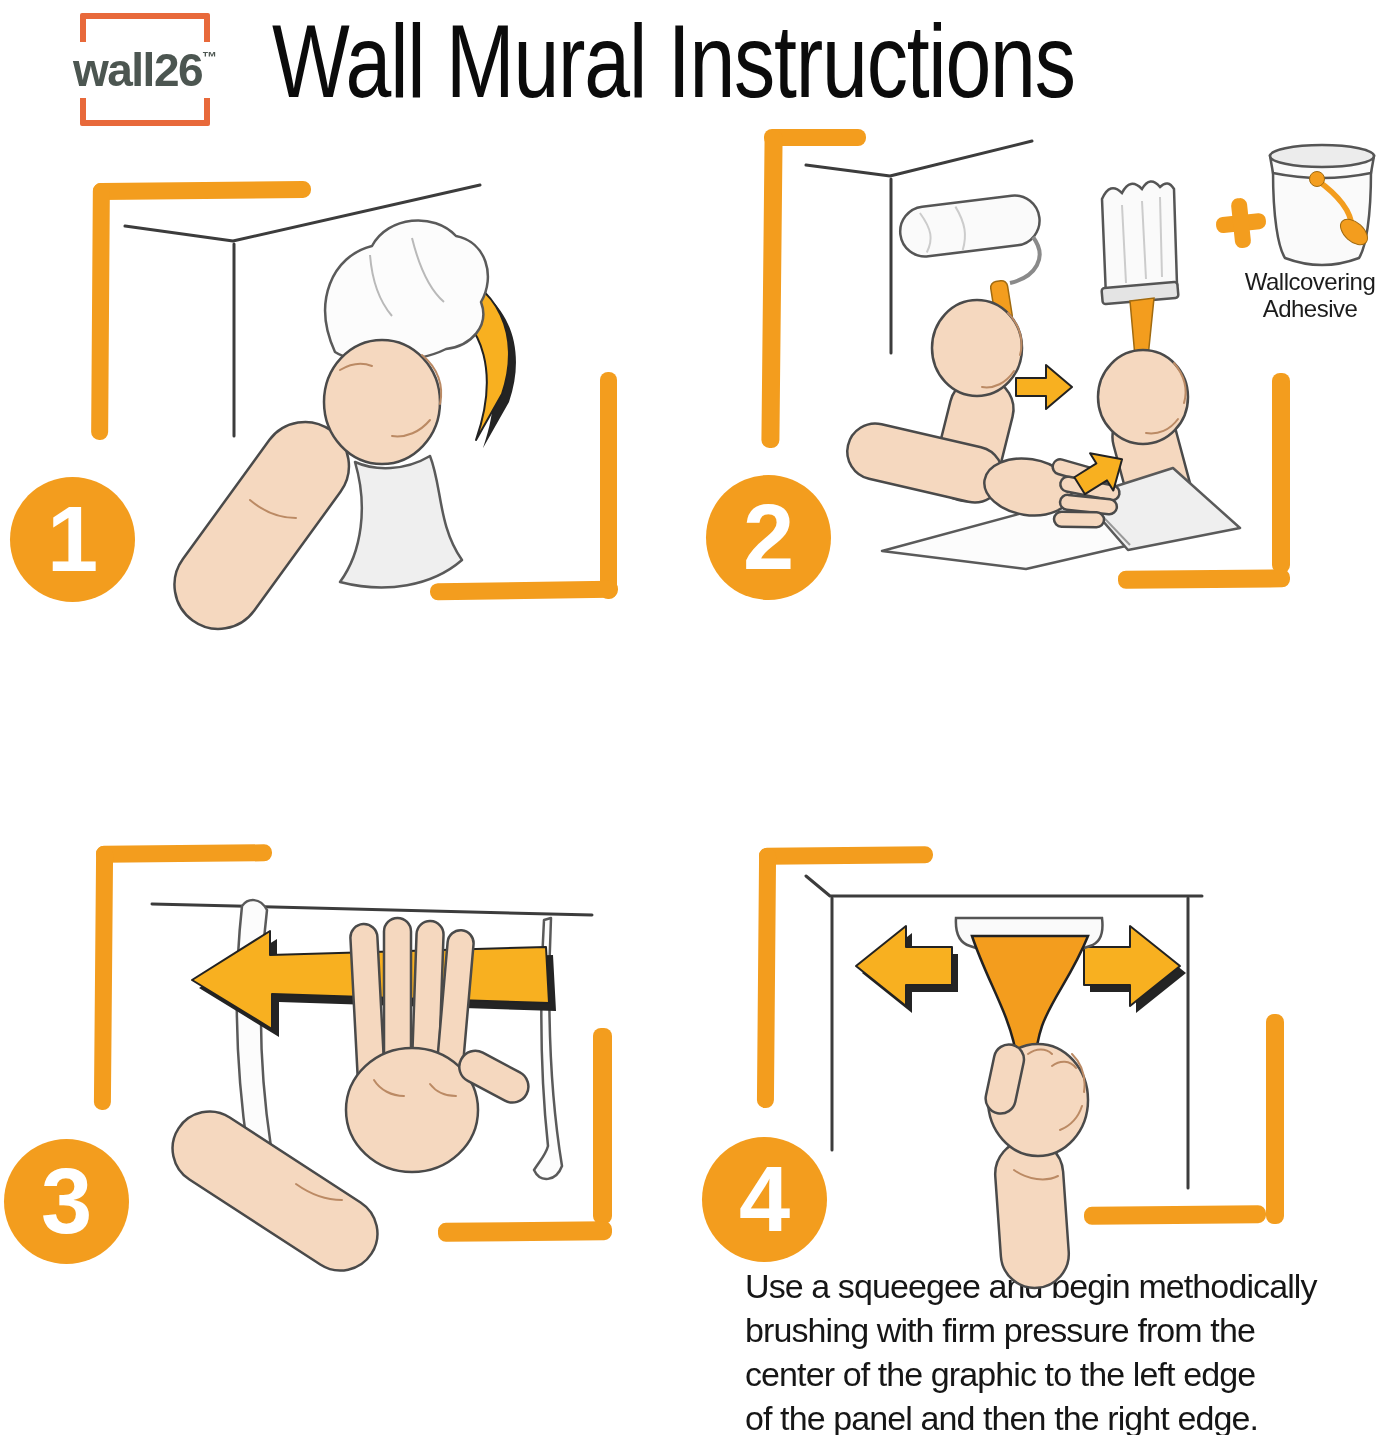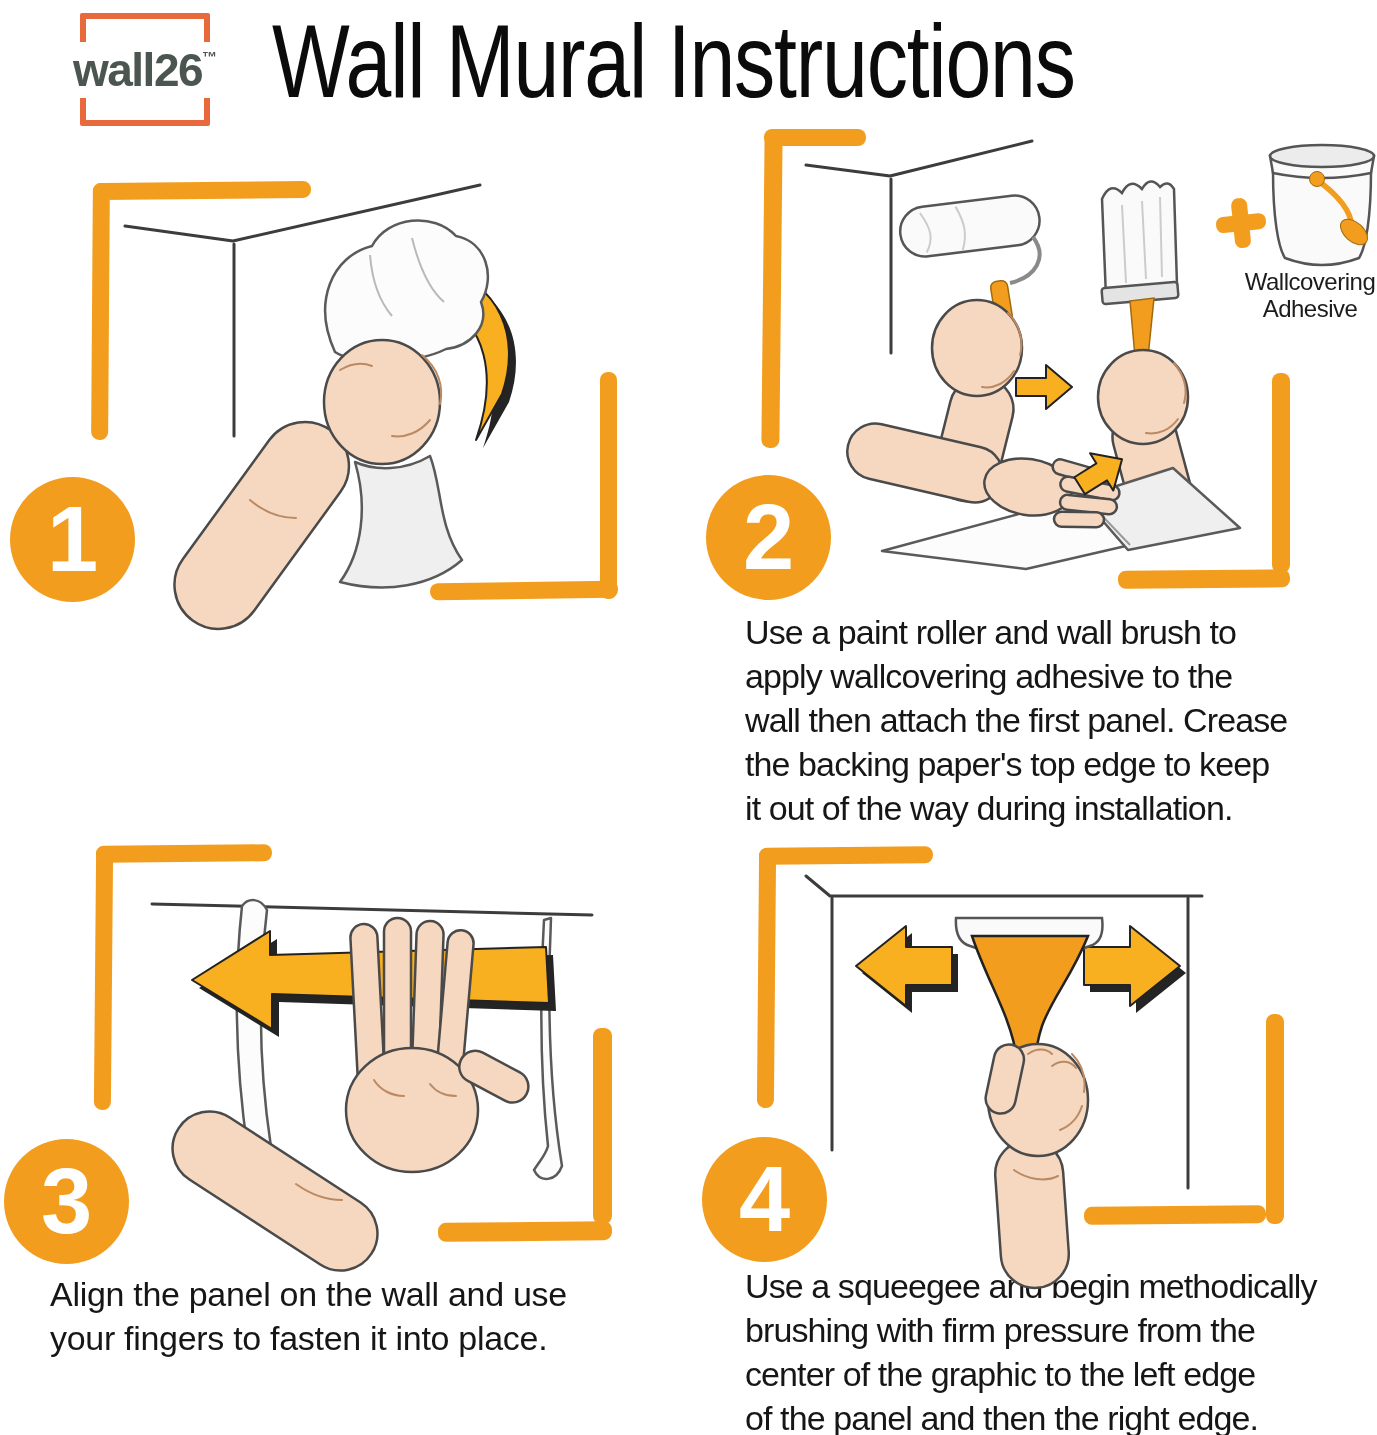--- a/index.html
+++ b/index.html
@@ -83,25 +83,20 @@
     </g>
   </svg>
 
   <div class="br" style="left:764px;top:129px;width:102px;height:17px;"></div>
   <div class="br" style="left:763px;top:130px;width:18px;height:318px;transform:rotate(0.6deg);"></div>
   <div class="br" style="left:1272px;top:373px;width:18px;height:200px;"></div>
   <div class="br" style="left:1118px;top:570px;width:172px;height:18px;transform:rotate(-0.5deg);"></div>
   <div class="step-circle" style="left:706px;top:475px;">
       <span>2</span>
     </div>
-  <div class="step-text f2" style="left:745px;top:610px;">Use a paint roller and wall brush to
-apply wallcovering adhesive to the
-wall then attach the first panel. Crease
-the backing paper's top edge to keep
-it out of the way during installation.</div>
 
   <svg style="left:770px;top:135px;" width="607" height="445" viewBox="0 0 607 445">
     <g>
       <polyline class="wall" points="36,30 120,41 262,6"></polyline>
       <line class="wall" x1="121" y1="44" x2="121" y2="218"></line>
     </g>
     <g>
       <g transform="rotate(-7 200 92)">
         <rect class="tool-out" x="130" y="66" width="140" height="50" rx="25"></rect>
         <path fill="none" stroke="#cccccc" stroke-width="2" d="M152 72 C162 90 162 100 154 112 M188 70 C196 88 196 100 190 114"></path>
@@ -156,22 +151,20 @@
   <div class="adhesive-label">Wallcovering
 Adhesive</div>
 
   <div class="br" style="left:96px;top:845px;width:176px;height:17px;transform:rotate(-0.5deg);"></div>
   <div class="br" style="left:95px;top:846px;width:17px;height:264px;transform:rotate(0.5deg);"></div>
   <div class="br" style="left:593px;top:1028px;width:19px;height:196px;"></div>
   <div class="br" style="left:438px;top:1222px;width:174px;height:19px;transform:rotate(-0.6deg);"></div>
   <div class="step-circle" style="left:4px;top:1139px;">
       <span>3</span>
     </div>
-  <div class="step-text" style="left:50px;top:1272px;">Align the panel on the wall and use
-your fingers to fasten it into place.</div>
 
   <svg style="left:130px;top:868px;" width="480" height="424" viewBox="0 0 480 424">
     <g>
       <line class="wall" x1="22" y1="36" x2="462" y2="47"></line>
       <path class="paper" d="M112 38 C103 120 106 202 118 284 L141 279 C129 200 128 118 137 42 C130 29 118 30 112 38 Z"></path>
       <path class="paper" d="M421 50 C417 140 420 225 432 298 C426 314 410 315 404 302 C412 290 416 286 418 278 C410 205 410 125 414 52 Z"></path>
     </g>
     <g>
       <polygon class="shadow" transform="translate(7,8)" points="62,112 140,63 140,87 416,79 419,135 142,126 142,161"></polygon>
       <polygon class="arrowp" stroke-width="2.5" points="62,112 140,63 140,87 416,79 419,135 142,126 142,161"></polygon>

